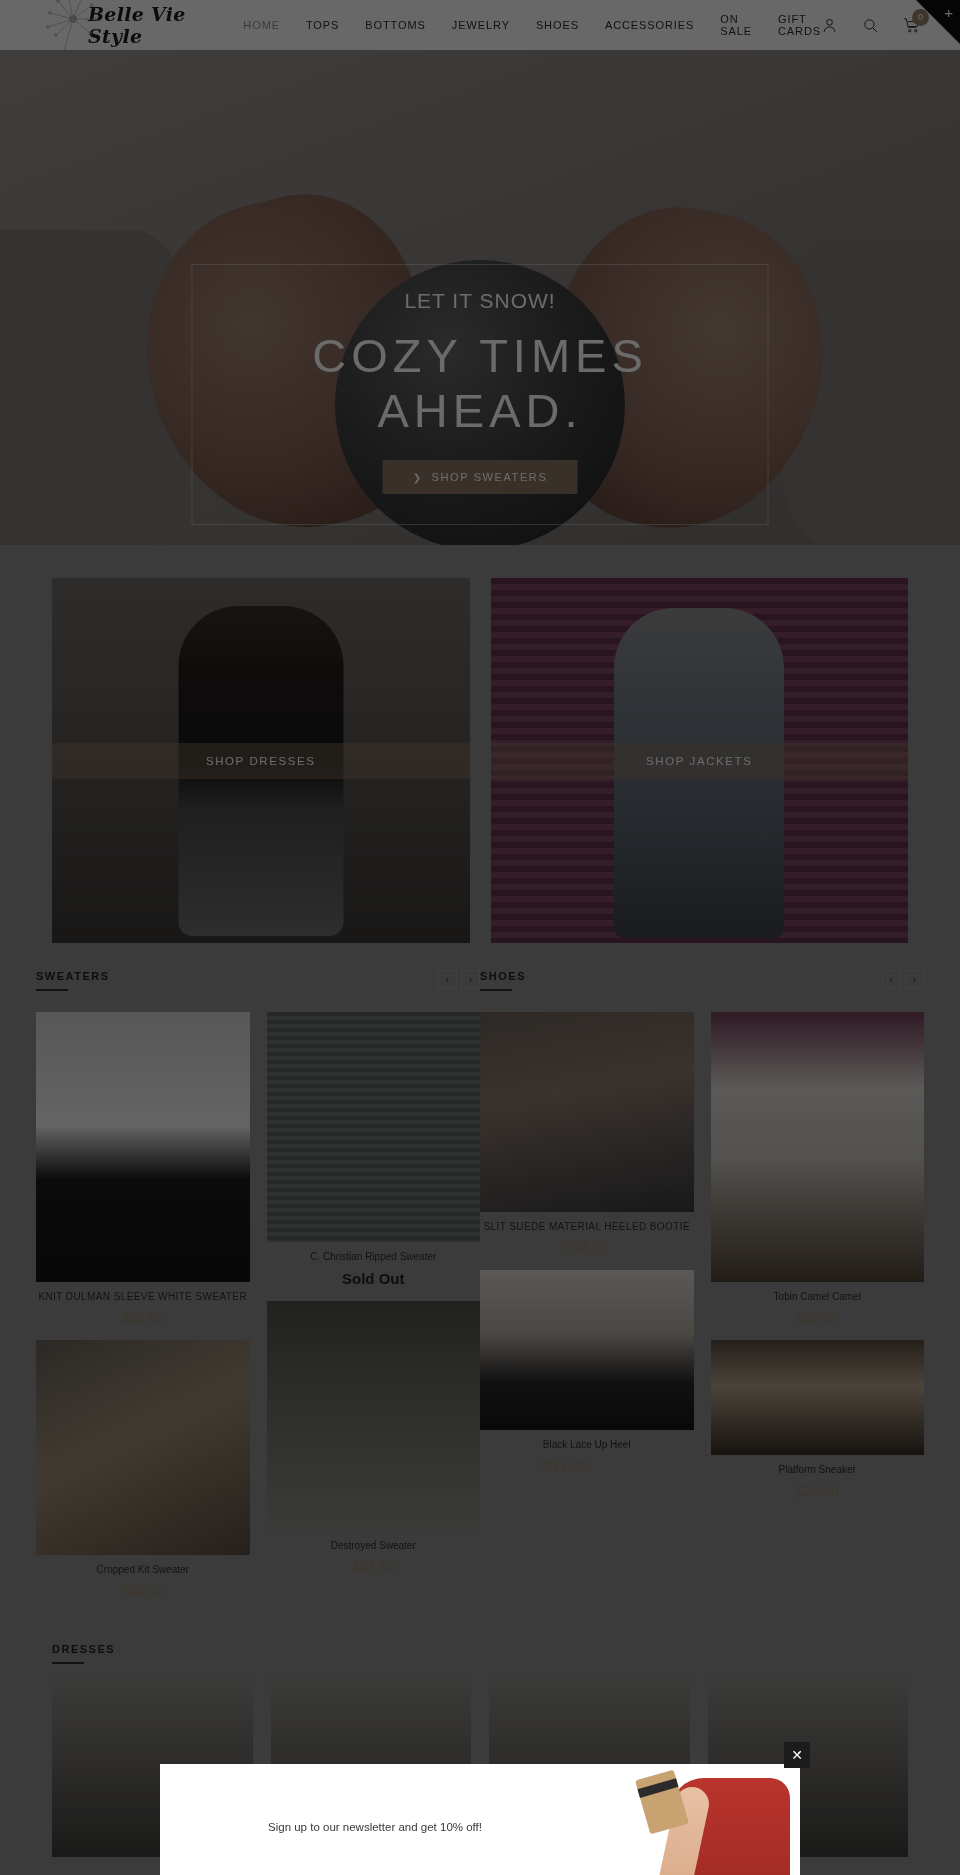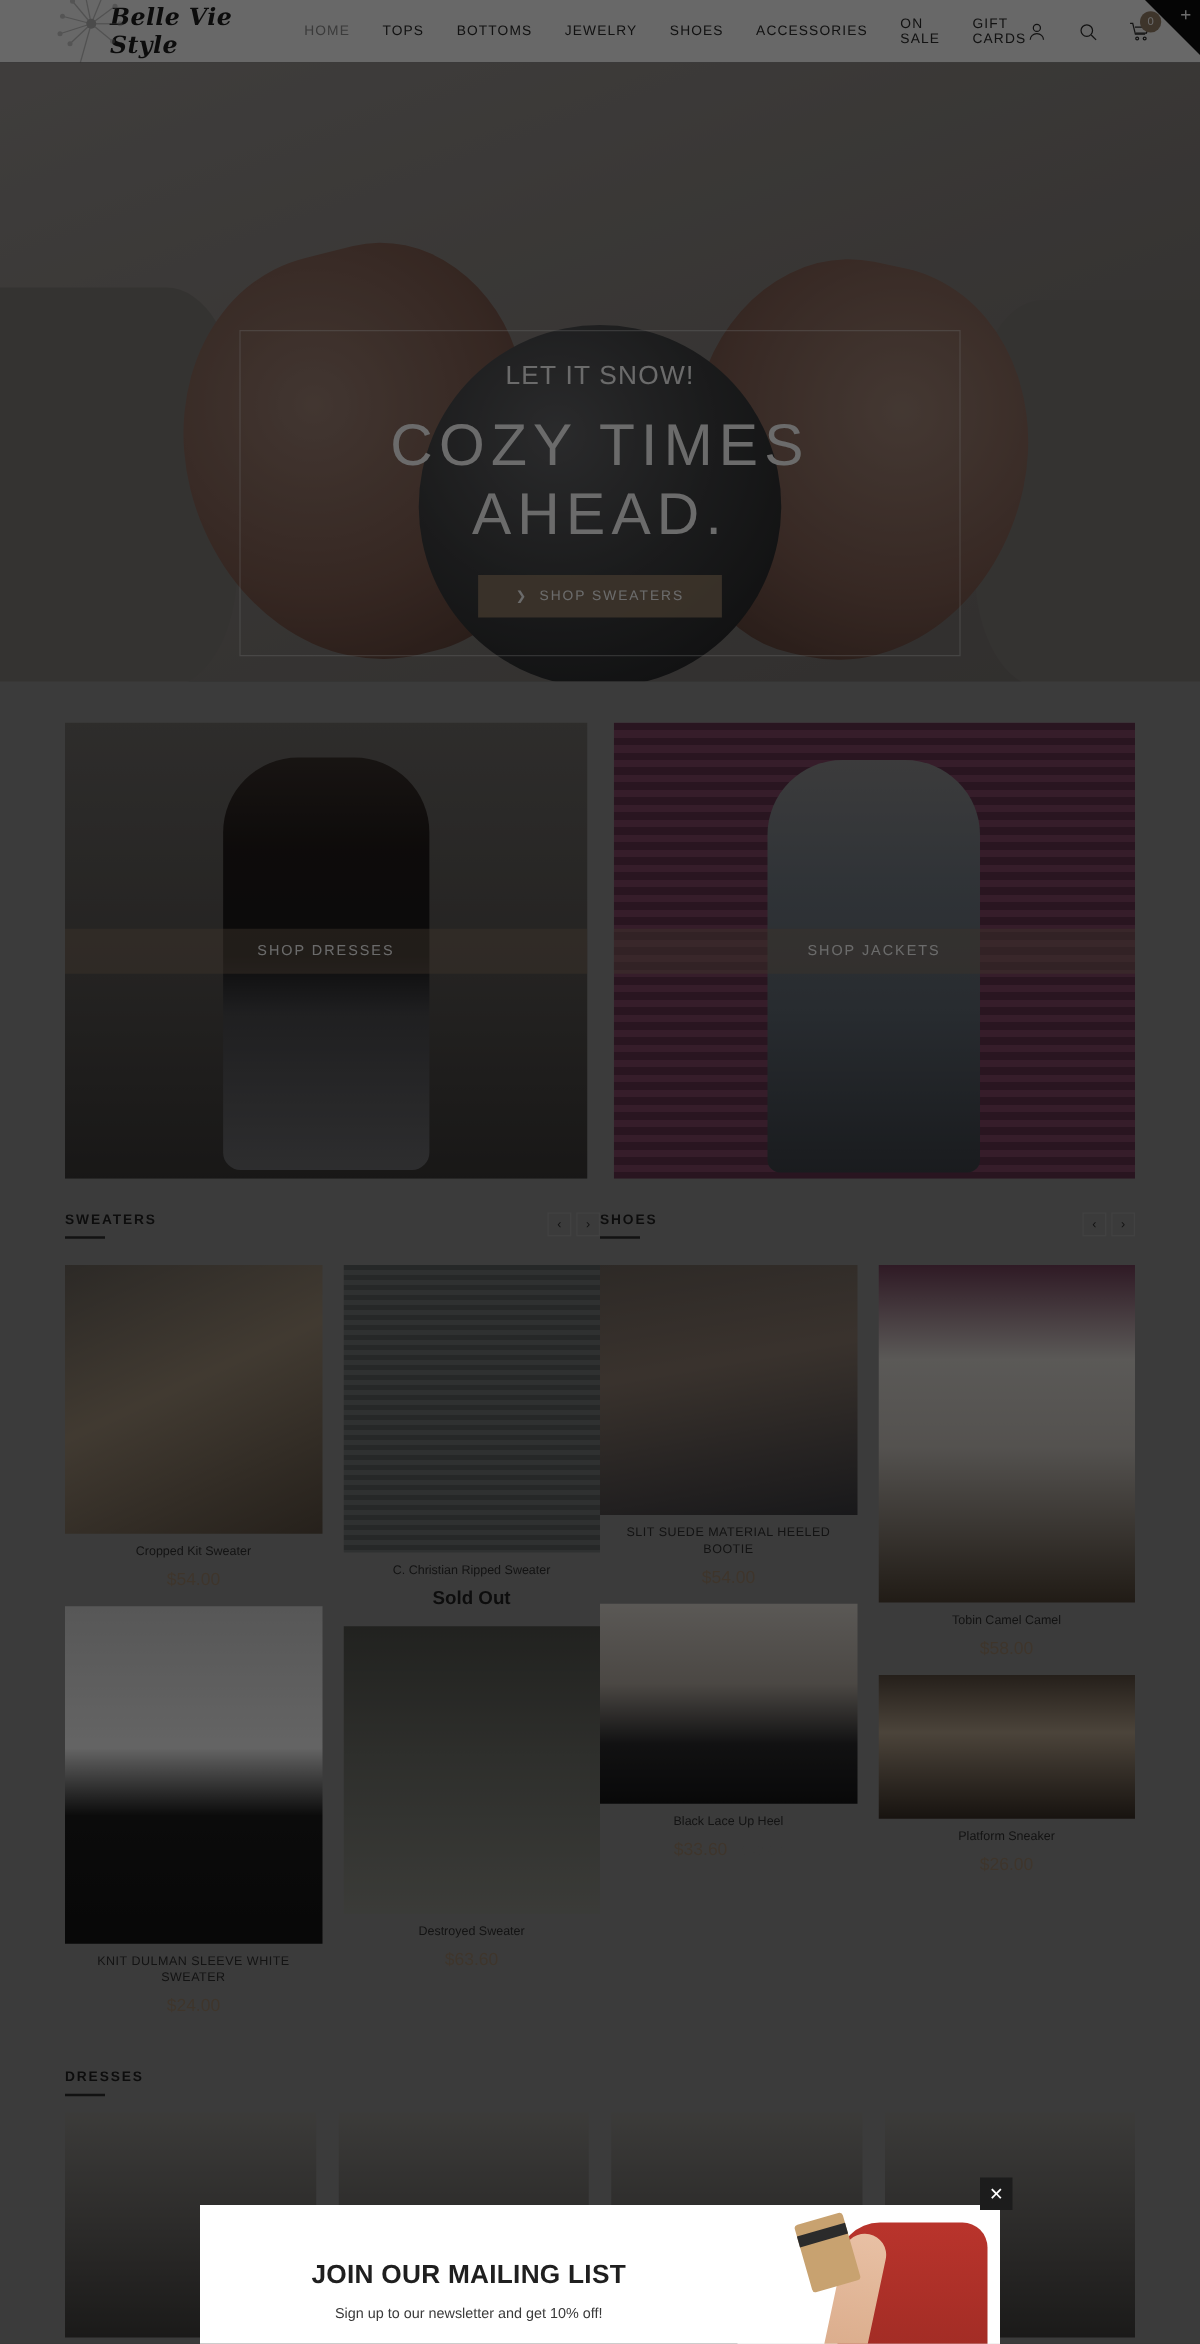--- a/index.html
+++ b/index.html
@@ -101,21 +101,21 @@
   .cat1 .person { position: absolute; left: 50%; top: 95px; transform: translateX(-50%); width: 150px; height: 270px;
     background: linear-gradient(180deg,#d8c7b0 0%,#cfc3b2 25%,#2a2a2c 56%,#151517 100%); border-radius: 40px 40px 0 0; }
   .cat2 .cat-img { background: linear-gradient(180deg,#6e6a66 0%,#57534f 55%,#3a3735 100%); }
   .cat2 .person { position: absolute; left: 50%; top: 28px; transform: translateX(-50%); width: 165px; height: 330px;
     background: linear-gradient(180deg,#3b2f2a 0%,#221b18 22%,#1a1a1c 48%,#4a4a4e 62%,#6c6c70 100%); border-radius: 60px 60px 14px 14px; }
   .cat3 .cat-img { background: repeating-linear-gradient(180deg,#6d2f52 0px,#6d2f52 6px,#8f4068 6px,#8f4068 12px); }
   .cat3 .person { position: absolute; left: 50%; top: 30px; transform: translateX(-50%); width: 170px; height: 330px;
     background: linear-gradient(180deg,#8e8d8f 0%,#6f7a86 30%,#5b6774 62%,#3b414a 100%); border-radius: 60px 60px 10px 10px; }
 
   
-  .sections { display: flex; padding: 27px 52px 0; }
+  .sections { display: flex; padding: 27px 36px 0; }
   .col { flex: 1; }
   .sec-head { display: flex; align-items: flex-start; justify-content: space-between; height: 30px; }
   .sec-title { font-size: 11px; letter-spacing: 1.5px; color: #1f1f1f; font-weight: 700; position: relative; padding-bottom: 9px; }
   .sec-title::after { content: ""; position: absolute; left: 0; bottom: 0; width: 32px; height: 2px; background: #2b2b2b; }
   .arrows { display: flex; gap: 4px; }
   .arrow {
     width: 19px; height: 19px; border: 1px solid #9b9b9b; background: transparent;
     color: #2b2b2b; font-size: 10px; line-height: 17px; text-align: center; cursor: pointer;
   }
   .grid { position: relative; margin-top: 12px; }
@@ -281,28 +281,28 @@
         <div class="sec-title">SWEATERS</div>
         <div class="arrows">
           <div class="arrow">‹</div>
           <div class="arrow">›</div>
         </div>
       </div>
       <div class="grid">
         <div class="grid-inner">
           <div class="gcol">
             <div class="prod">
+              <div class="ph a"></div>
+              <div class="prod-title caps">KNIT DULMAN SLEEVE WHITE SWEATER</div>
+              <div class="prod-price">$24.00</div>
+            </div>
+            <div class="prod">
               <div class="ph c"></div>
               <div class="prod-title">Cropped Kit Sweater</div>
               <div class="prod-price">$54.00</div>
-            </div>
-            <div class="prod">
-              <div class="ph a"></div>
-              <div class="prod-title caps">KNIT DULMAN SLEEVE WHITE SWEATER</div>
-              <div class="prod-price">$24.00</div>
             </div>
           </div>
           <div class="gcol">
             <div class="prod">
               <div class="ph b"></div>
               <div class="prod-title">C. Christian Ripped Sweater</div>
               <div class="prod-sold">Sold Out</div>
             </div>
             <div class="prod">
               <div class="ph f"></div>
@@ -363,21 +363,20 @@
       <div class="dress-card"></div>
       <div class="dress-card"></div>
       <div class="dress-card"></div>
     </div>
   </div>
 
  </div>
 
   <div class="modal">
     <div class="modal-left">
-      <div class="modal-title">JOIN OUR MAILING LIST</div>
       <div class="modal-sub">Sign up to our newsletter and get 10% off!</div>
 
     </div>
     <div class="modal-right">
       <div class="shopper-body"></div>
       <div class="shopper-arm"></div>
       <div class="shopper-card"></div>
 
     </div>
   </div>

